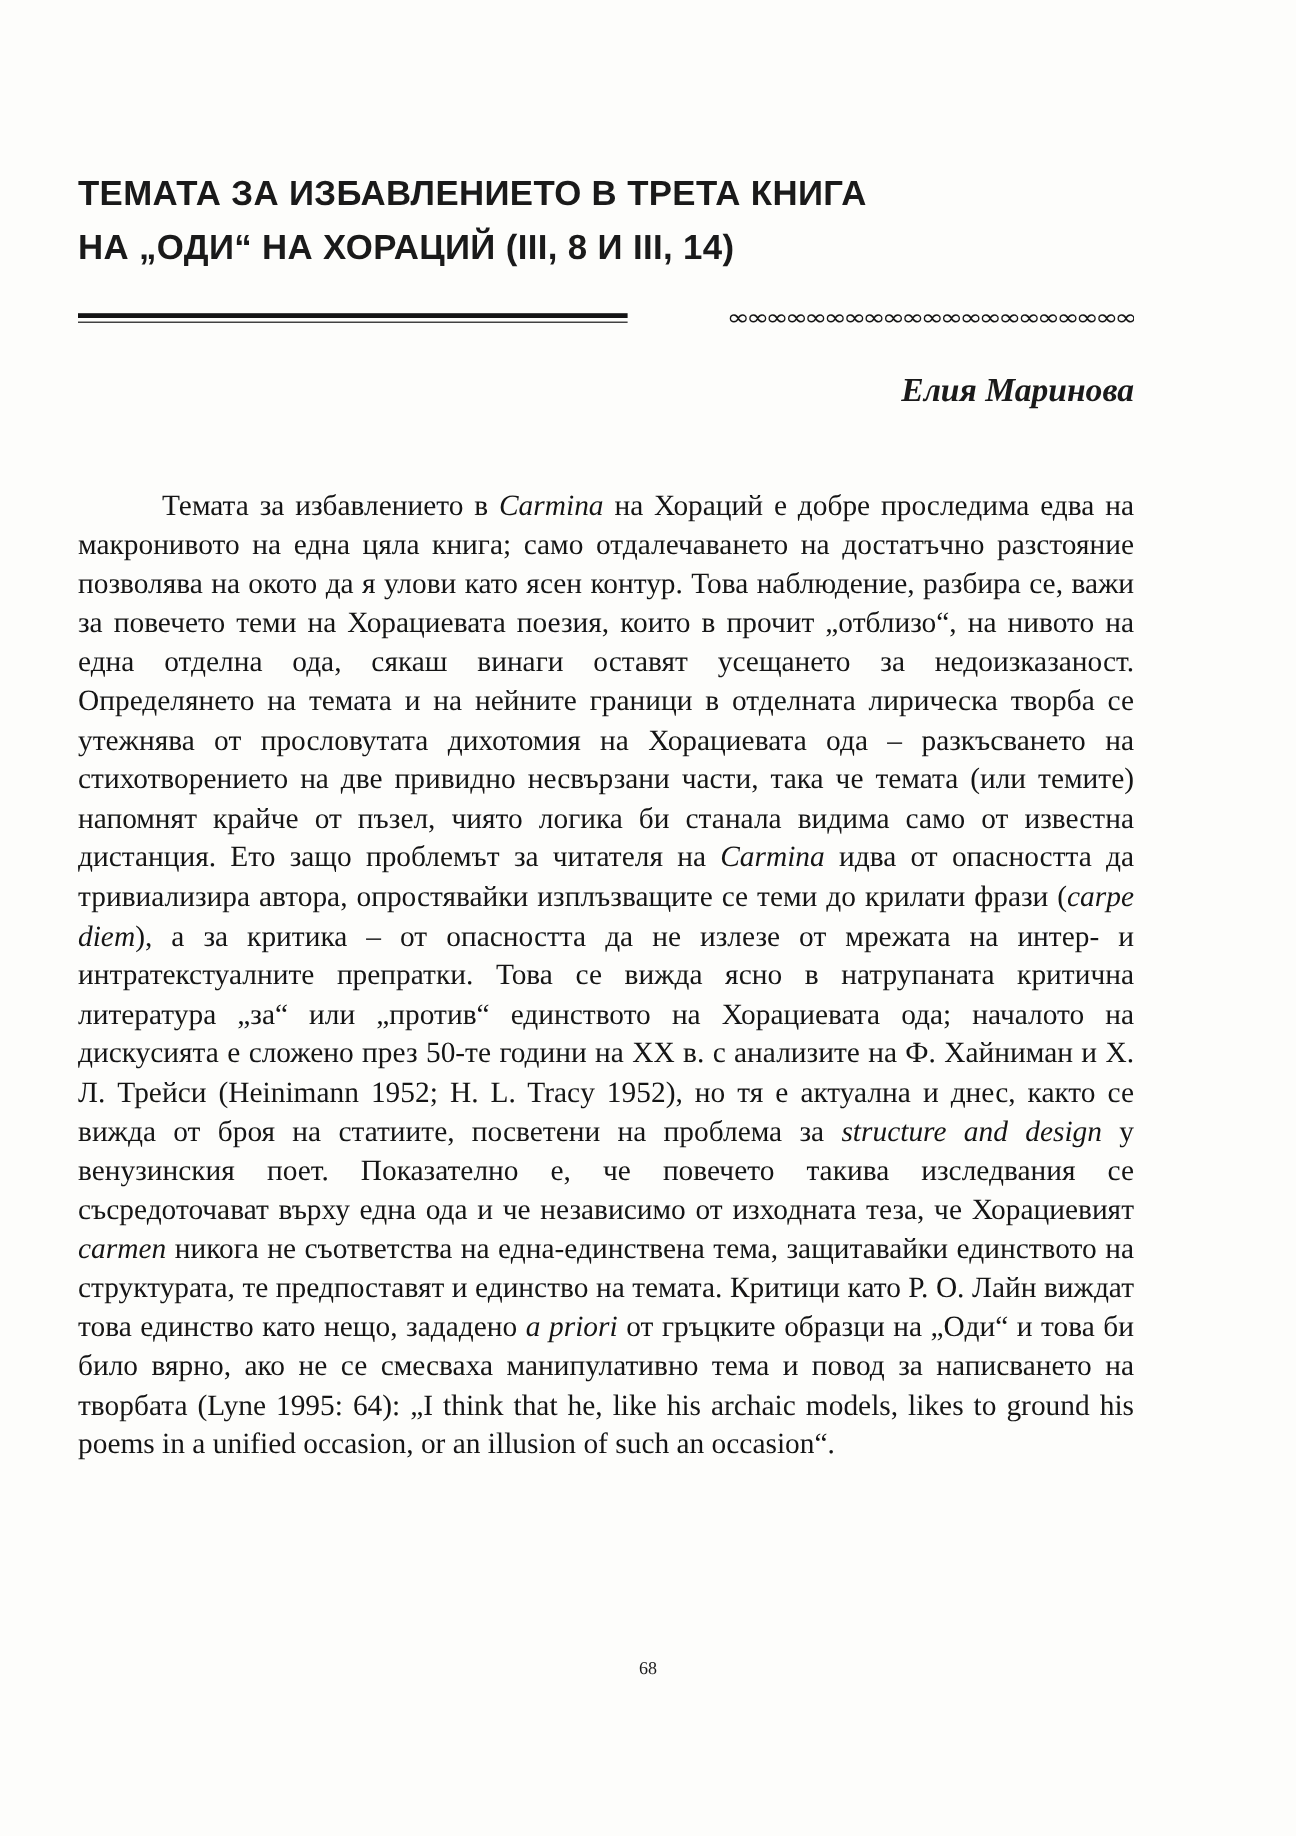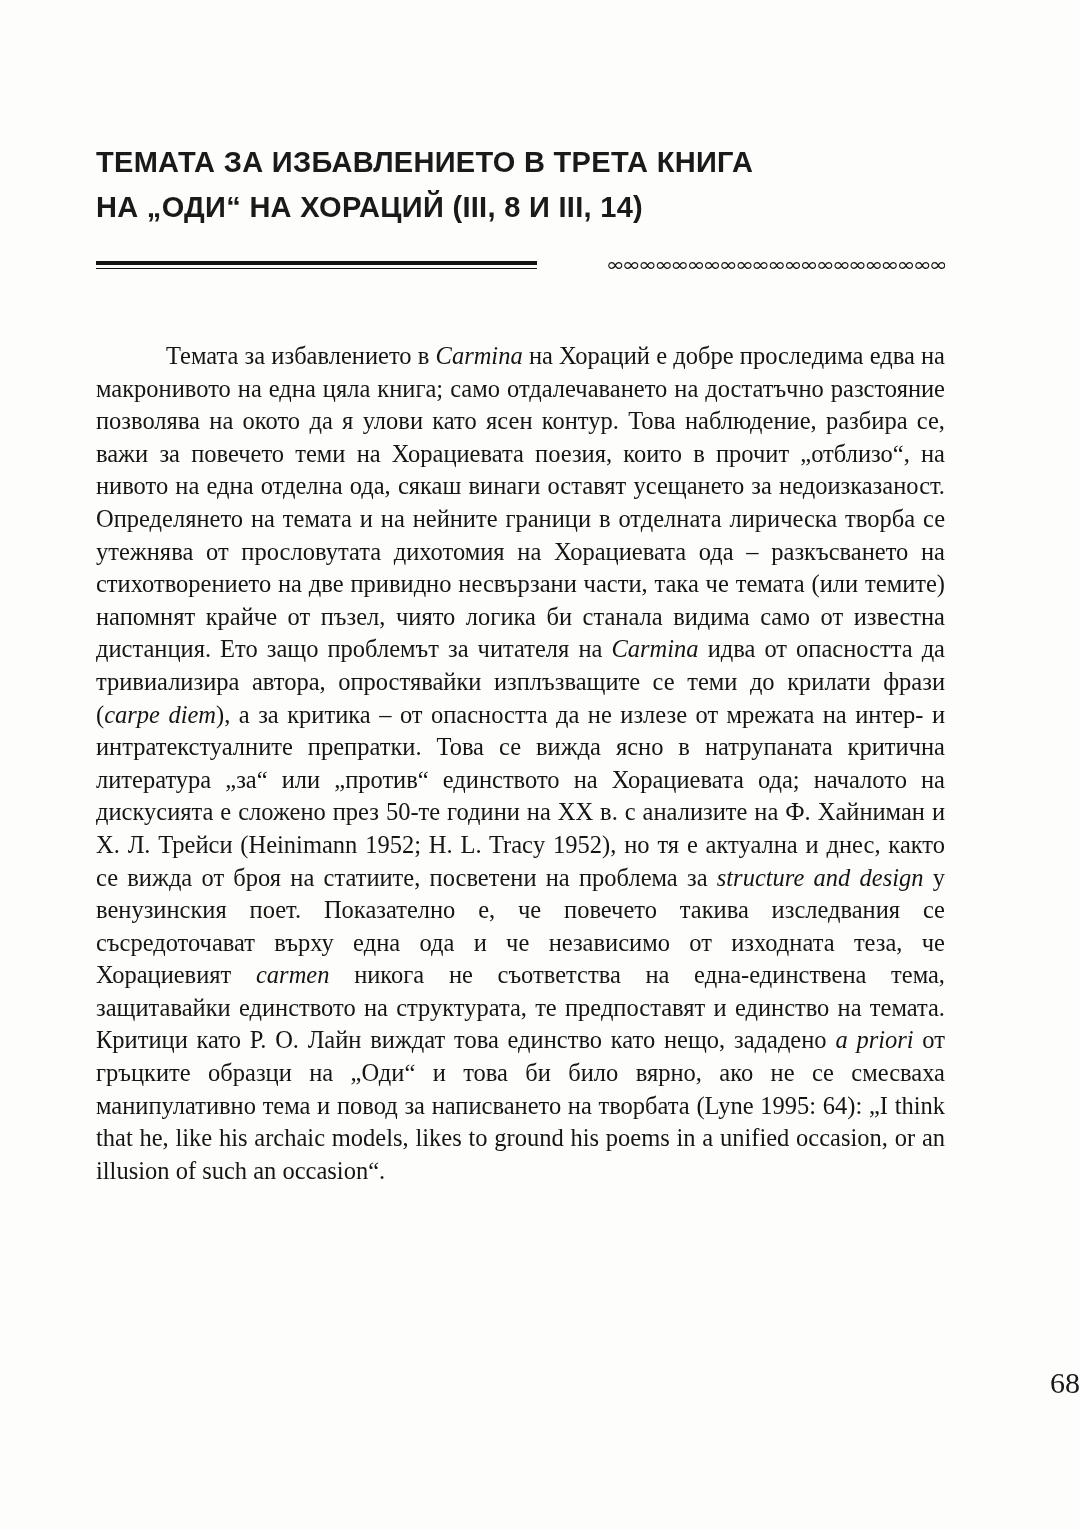--- a/index.html
+++ b/index.html
@@ -8,21 +8,21 @@
     background: #e8e8e8;
   }
   .page {
     position: relative;
     width: 1080px;
     height: 1530px;
     margin: 0 auto;
     background: #fdfdfb;
     color: #161616;
     box-sizing: border-box;
-    padding: 140px 135px 0 96px;
+    padding: 140px 135px 0 65px;
     font-family: "Liberation Serif", serif;
     overflow: hidden;
   }
   .title {
     font-family: "Liberation Sans", sans-serif;
     font-weight: 700;
     font-size: 29px;
     line-height: 45px;
     letter-spacing: 0.3px;
     color: #1a1a1a;
@@ -68,38 +68,39 @@
     text-indent: 70px;
     color: #151515;
   }
   .body-text em {
   }
   .page-number {
     position: absolute;
     left: 0;
     right: 0;
     bottom: 130px;
-    text-align: right;
-    font-size: 30px;
+    text-align: center;
+    font-size: 15px;
     color: #1a1a1a;
   }
 </style>
 </head>
 <body>
 
 <div class="page">
 
   <div class="title">
     <div>ТЕМАТА ЗА ИЗБАВЛЕНИЕТО В ТРЕТА КНИГА</div>
     <div>НА „ОДИ“ НА ХОРАЦИЙ (III, 8 И III, 14)</div>
   </div>
 
   <div class="divider">
     <div class="divider-rule"></div>
     <div class="divider-ornament">∞∞∞∞∞∞∞∞∞∞∞∞∞∞∞∞∞∞∞∞∞</div>
   </div>
 
+  <div class="author">Елия Маринова</div>
 
   <p class="body-text"><span>Темата за избавлението в </span><em>Carmina</em><span> на Хораций е добре проследима едва на макронивото на една цяла книга; само отдалечаването на достатъчно разстояние позволява на окото да я улови като ясен контур. Това наблюдение, разбира се, важи за повечето теми на Хорациевата поезия, които в прочит „отблизо“, на нивото на една отделна ода, сякаш винаги оставят усещането за недоизказаност. Определянето на темата и на нейните граници в отделната лирическа творба се утежнява от прословутата дихотомия на Хорациевата ода – разкъсването на стихотворението на две привидно несвързани части, така че темата (или темите) напомнят крайче от пъзел, чиято логика би станала видима само от известна дистанция. Ето защо проблемът за читателя на </span><em>Carmina</em><span> идва от опасността да тривиализира автора, опростявайки изплъзващите се теми до крилати фрази (</span><em>carpe diem</em><span>), а за критика – от опасността да не излезе от мрежата на интер- и интратекстуалните препратки. Това се вижда ясно в натрупаната критична литература „за“ или „против“ единството на Хорациевата ода; началото на дискусията е сложено през 50-те години на ХХ в. с анализите на Ф. Хайниман и Х. Л. Трейси (Heinimann 1952; H. L. Tracy 1952), но тя е актуална и днес, както се вижда от броя на статиите, посветени на проблема за </span><em>structure and design</em><span> у венузинския поет. Показателно е, че повечето такива изследвания се съсредоточават върху една ода и че независимо от изходната теза, че Хорациевият </span><em>carmen</em><span> никога не съответства на една-единствена тема, защитавайки единството на структурата, те предпоставят и единство на темата. Критици като Р. О. Лайн виждат това единство като нещо, зададено </span><em>a priori</em><span> от гръцките образци на „Оди“ и това би било вярно, ако не се смесваха манипулативно тема и повод за написването на творбата (Lyne 1995: 64): „I think that he, like his archaic models, likes to ground his poems in a unified occasion, or an illusion of such an occasion“.</span></p>
 
   <div class="page-number">68</div>
 
 </div>
 
 </body></html>

